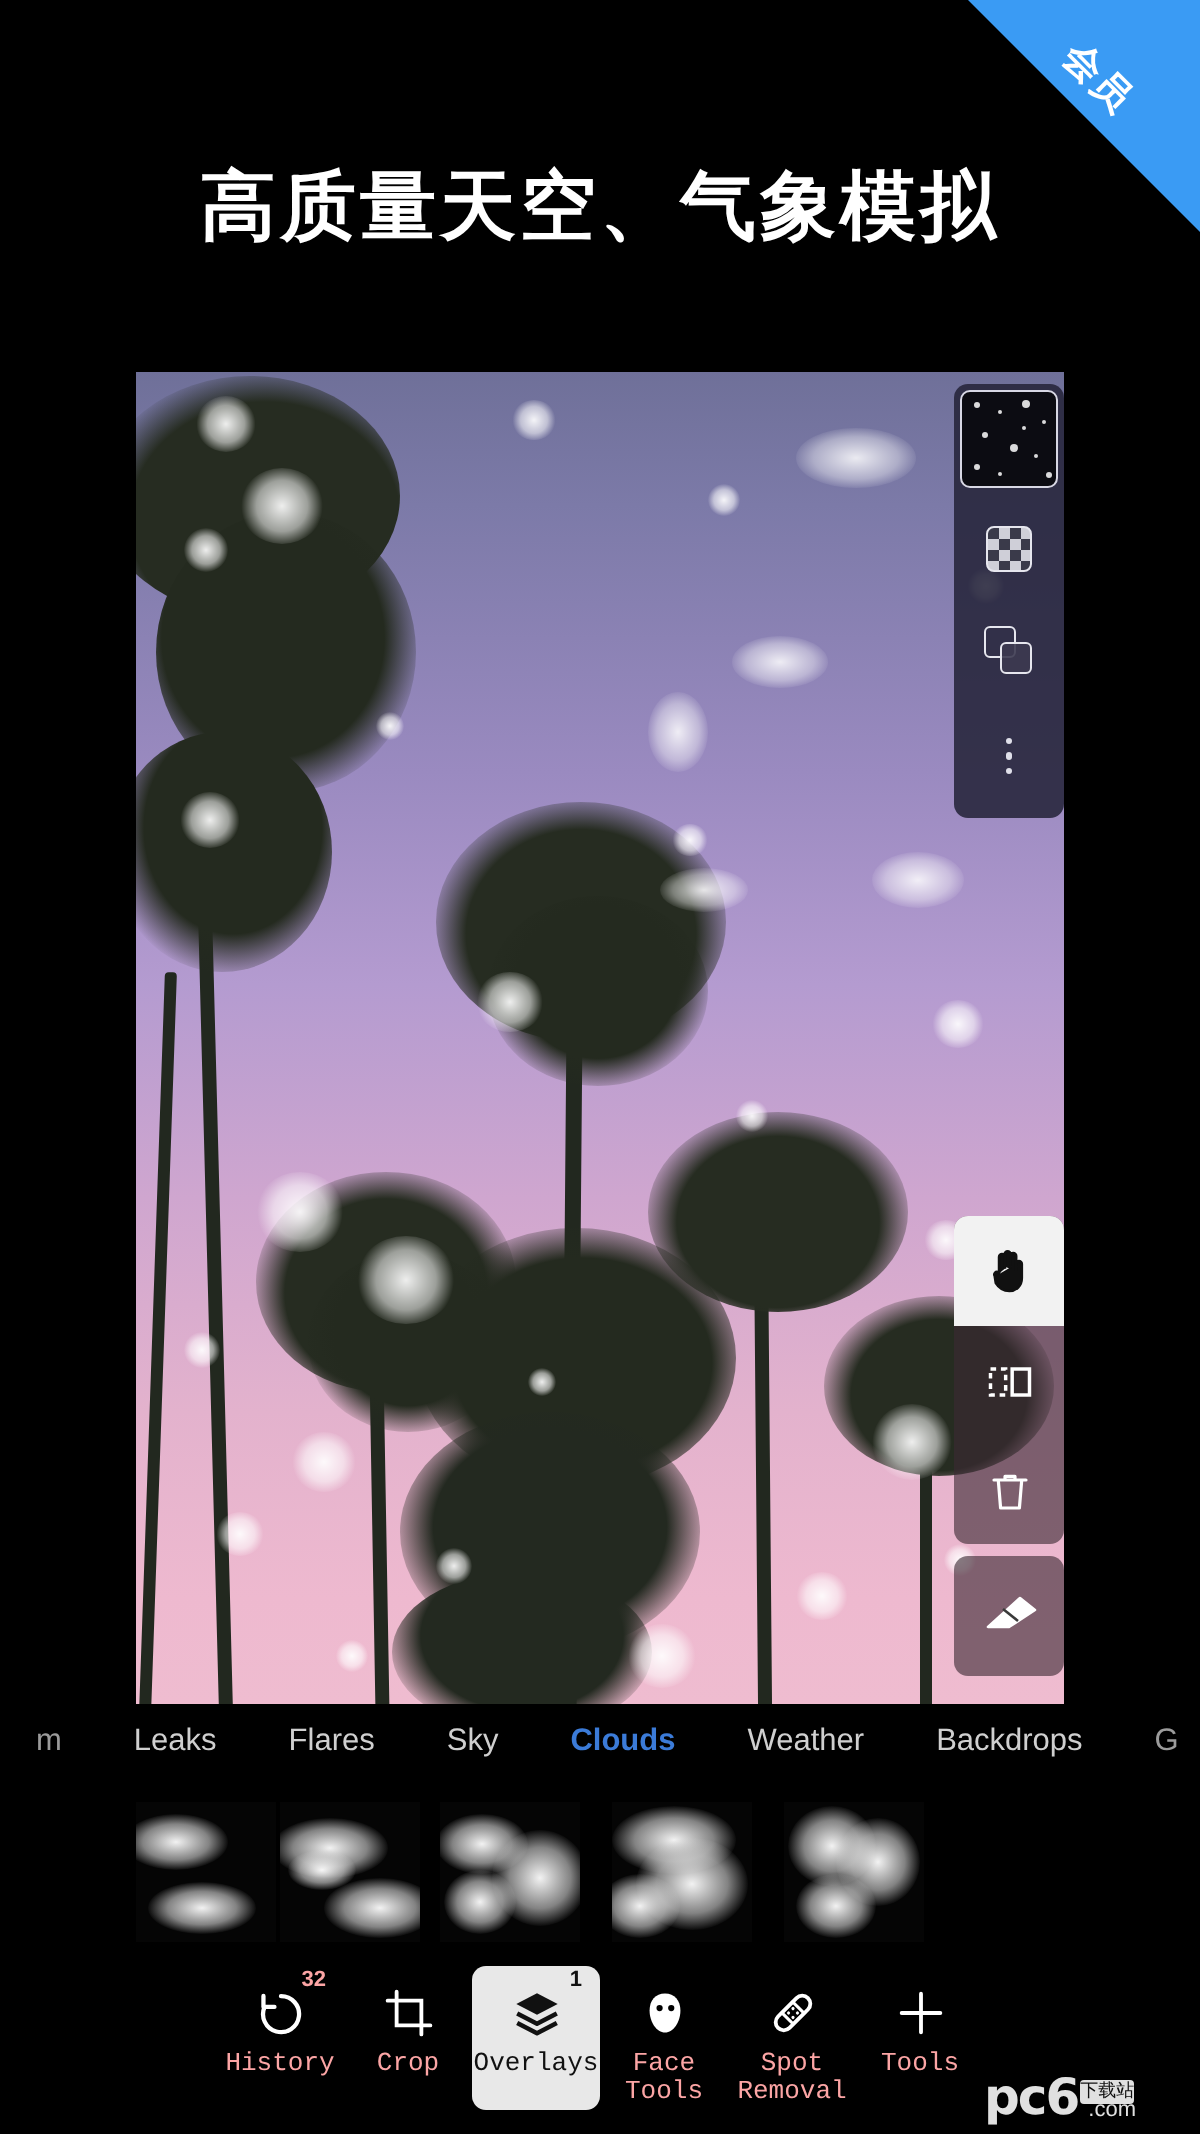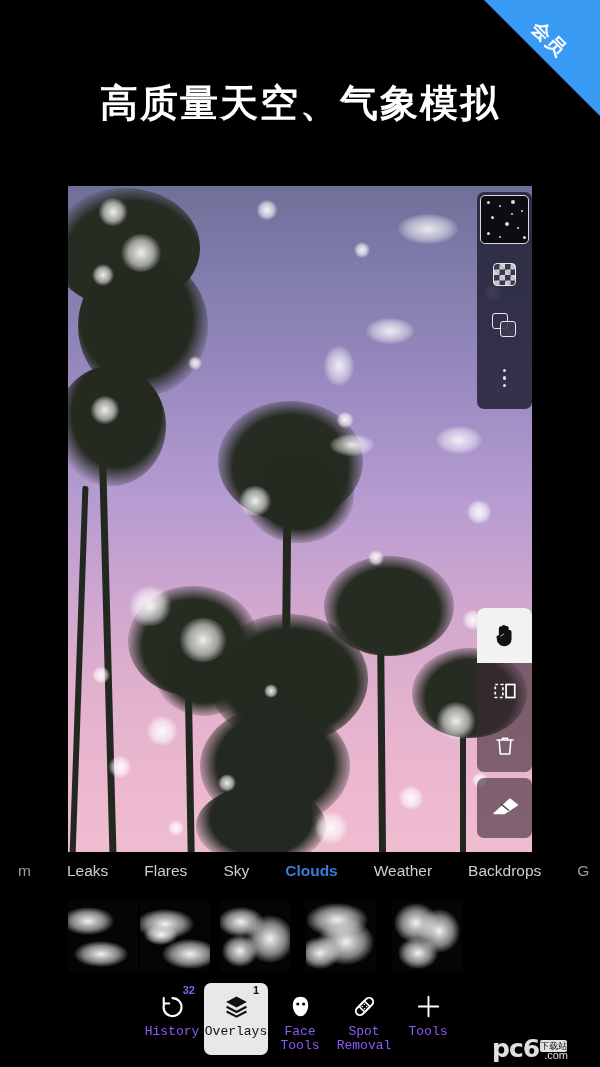--- a/index.html
+++ b/index.html
@@ -155,21 +155,21 @@
     position:absolute; left:0; top:977px; width:600px; height:90px;
     background:#000;
     display:flex; align-items:flex-start; justify-content:center;
     padding-top:6px; gap:0;
   }
   .tool-item{
     position:relative; flex:0 0 auto;
     width:64px; min-height:72px;
     display:flex; flex-direction:column; align-items:center; justify-content:flex-start;
     padding-top:8px;
-    color:#8b5cf6;
+    color:#fca5a5;
   }
   .tool-item.selected{
     background:#e8e8e8; color:#111; border-radius:7px;
   }
   .tool-ico{ height:30px; display:flex; align-items:center; justify-content:center; }
   .tool-label{
     margin-top:4px; font-size:13px; line-height:14px; text-align:center;
     white-space:pre-line;
     font-family:Liberation Mono, monospace;
   }
@@ -380,20 +380,29 @@
     <span class="tool-ico">
       <svg width="27" height="27" viewBox="0 0 24 24">
         <path d="M12 4.5a8 8 0 1 1-7.3 4.8" fill="none" stroke="#fff" stroke-width="1.9" stroke-linecap="round"></path>
         <path d="M4.2 4.4v4.9h4.9" fill="none" stroke="#fff" stroke-width="1.9" stroke-linecap="round" stroke-linejoin="round"></path>
       </svg>
     </span>
     <span class="tool-label">History</span>
   </div>
 
 
+  <div class="tool-item">
+    <span class="tool-ico">
+      <svg width="27" height="27" viewBox="0 0 24 24">
+        <path d="M6.5 2.5v15h15" fill="none" stroke="#fff" stroke-width="1.7" stroke-linecap="round"></path>
+        <path d="M2.5 6.5h15v15" fill="none" stroke="#fff" stroke-width="1.7" stroke-linecap="round"></path>
+      </svg>
+    </span>
+    <span class="tool-label">Crop</span>
+  </div>
 
   <div class="tool-item selected">
     <span class="tool-badge">1</span>
     <span class="tool-ico">
       <svg width="27" height="27" viewBox="0 0 24 24">
         <path d="M12 3.2 2.8 8 12 12.8 21.2 8z" fill="#111"></path>
         <path d="M3.2 12.2 12 16.8l8.8-4.6" fill="none" stroke="#111" stroke-width="2" stroke-linejoin="round"></path>
         <path d="M3.2 16.4 12 21l8.8-4.6" fill="none" stroke="#111" stroke-width="2" stroke-linejoin="round"></path>
       </svg>
     </span>

